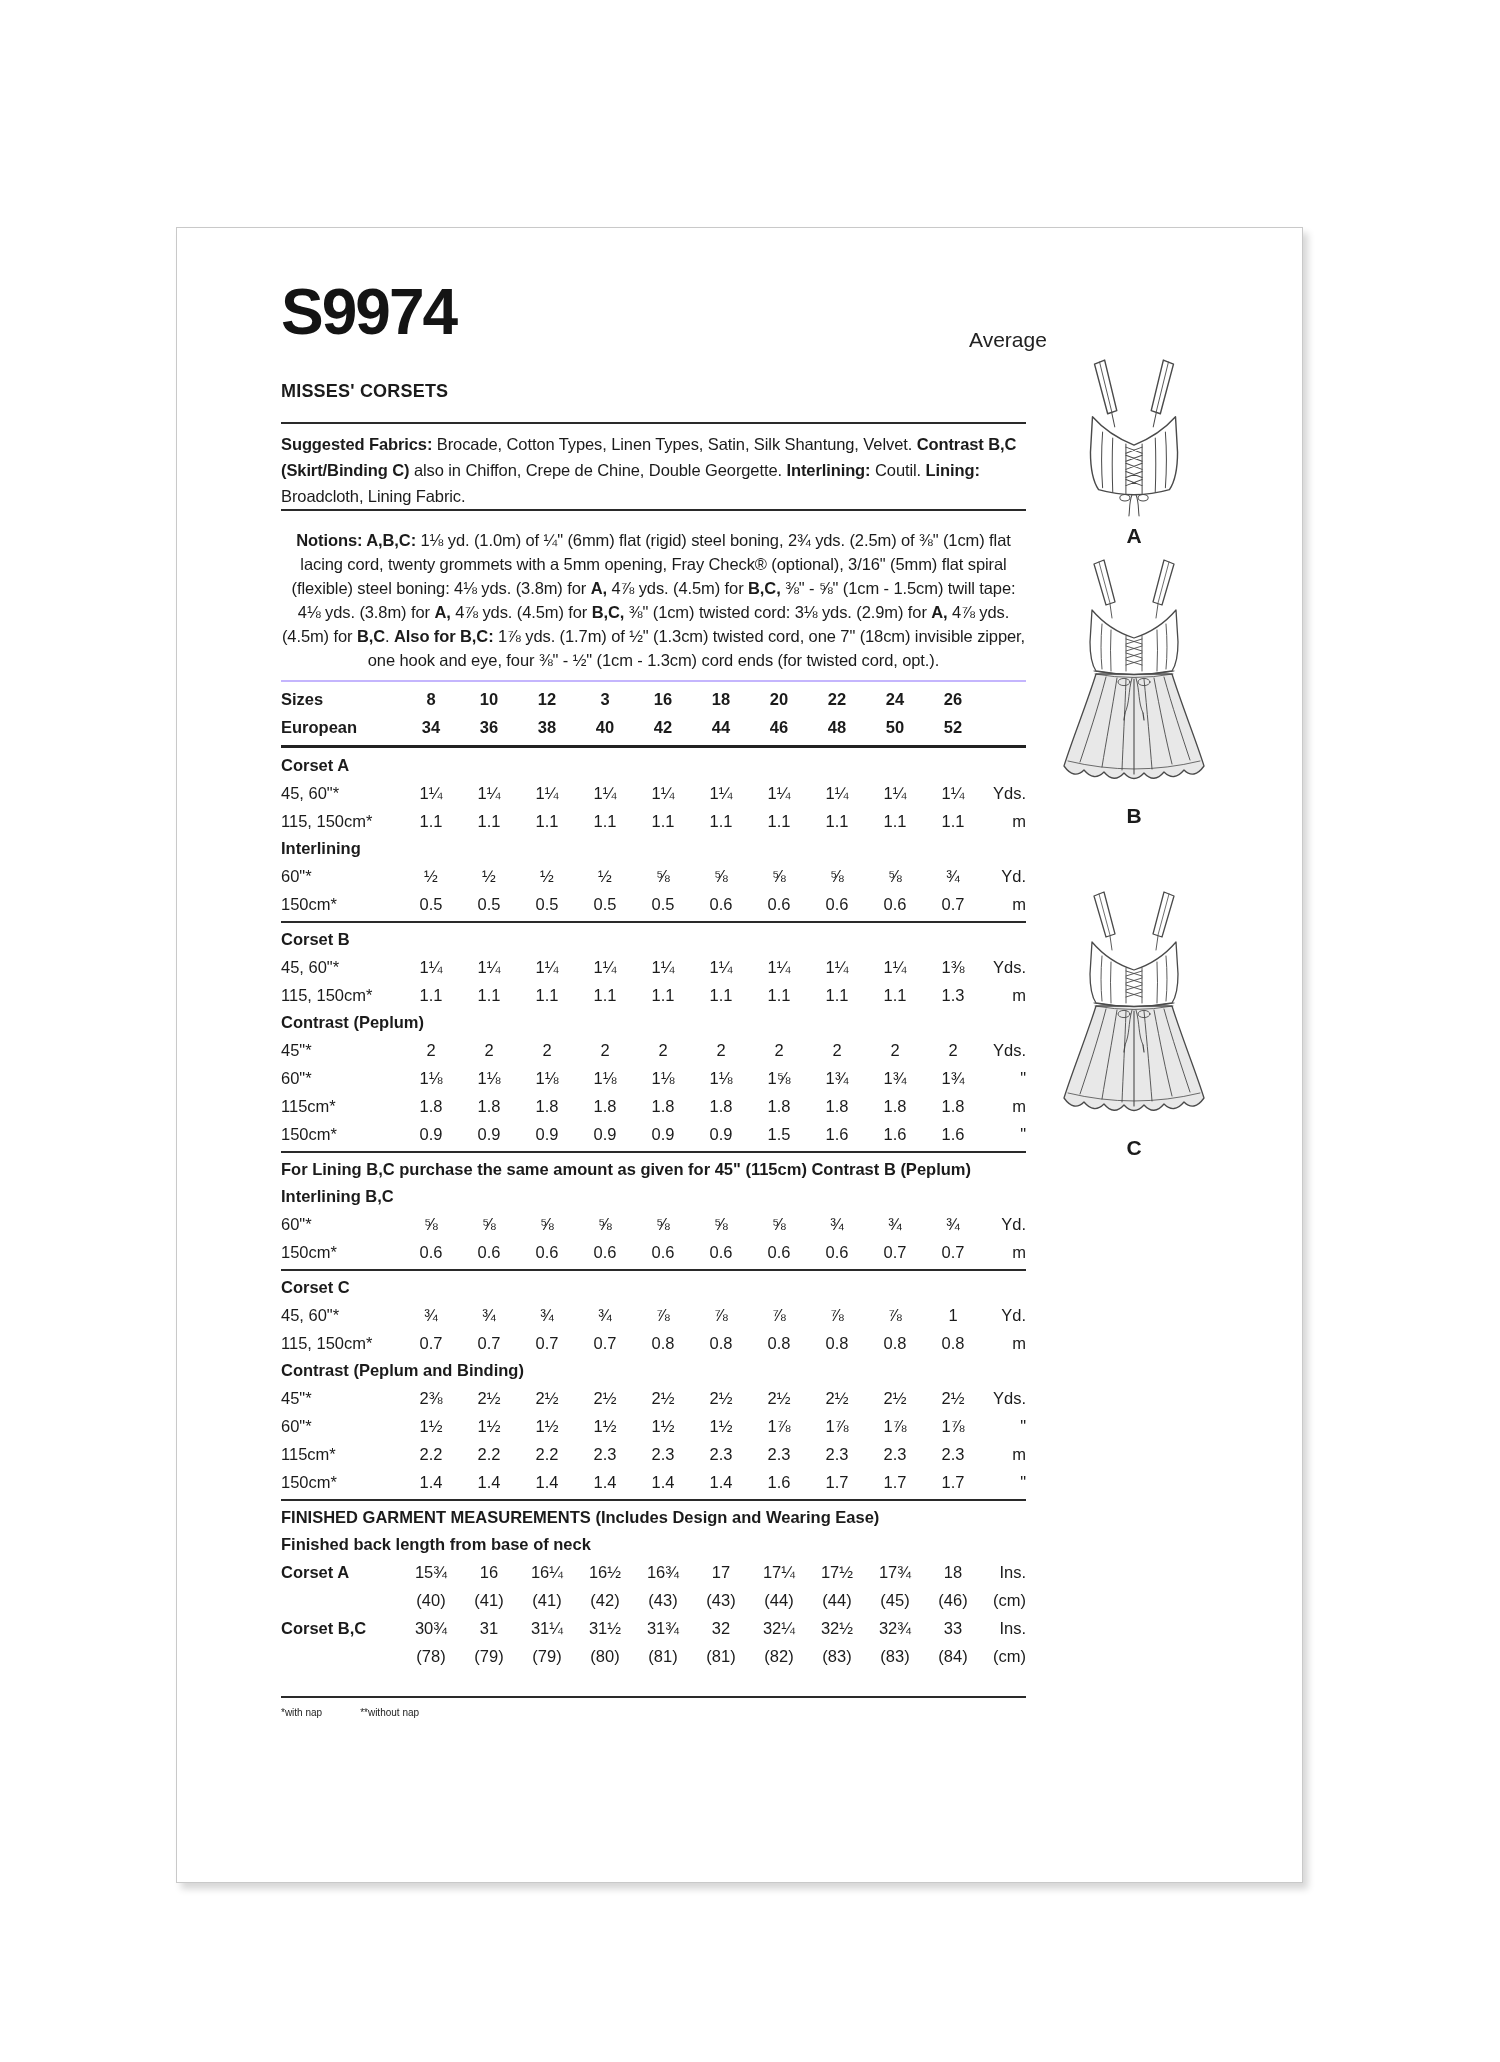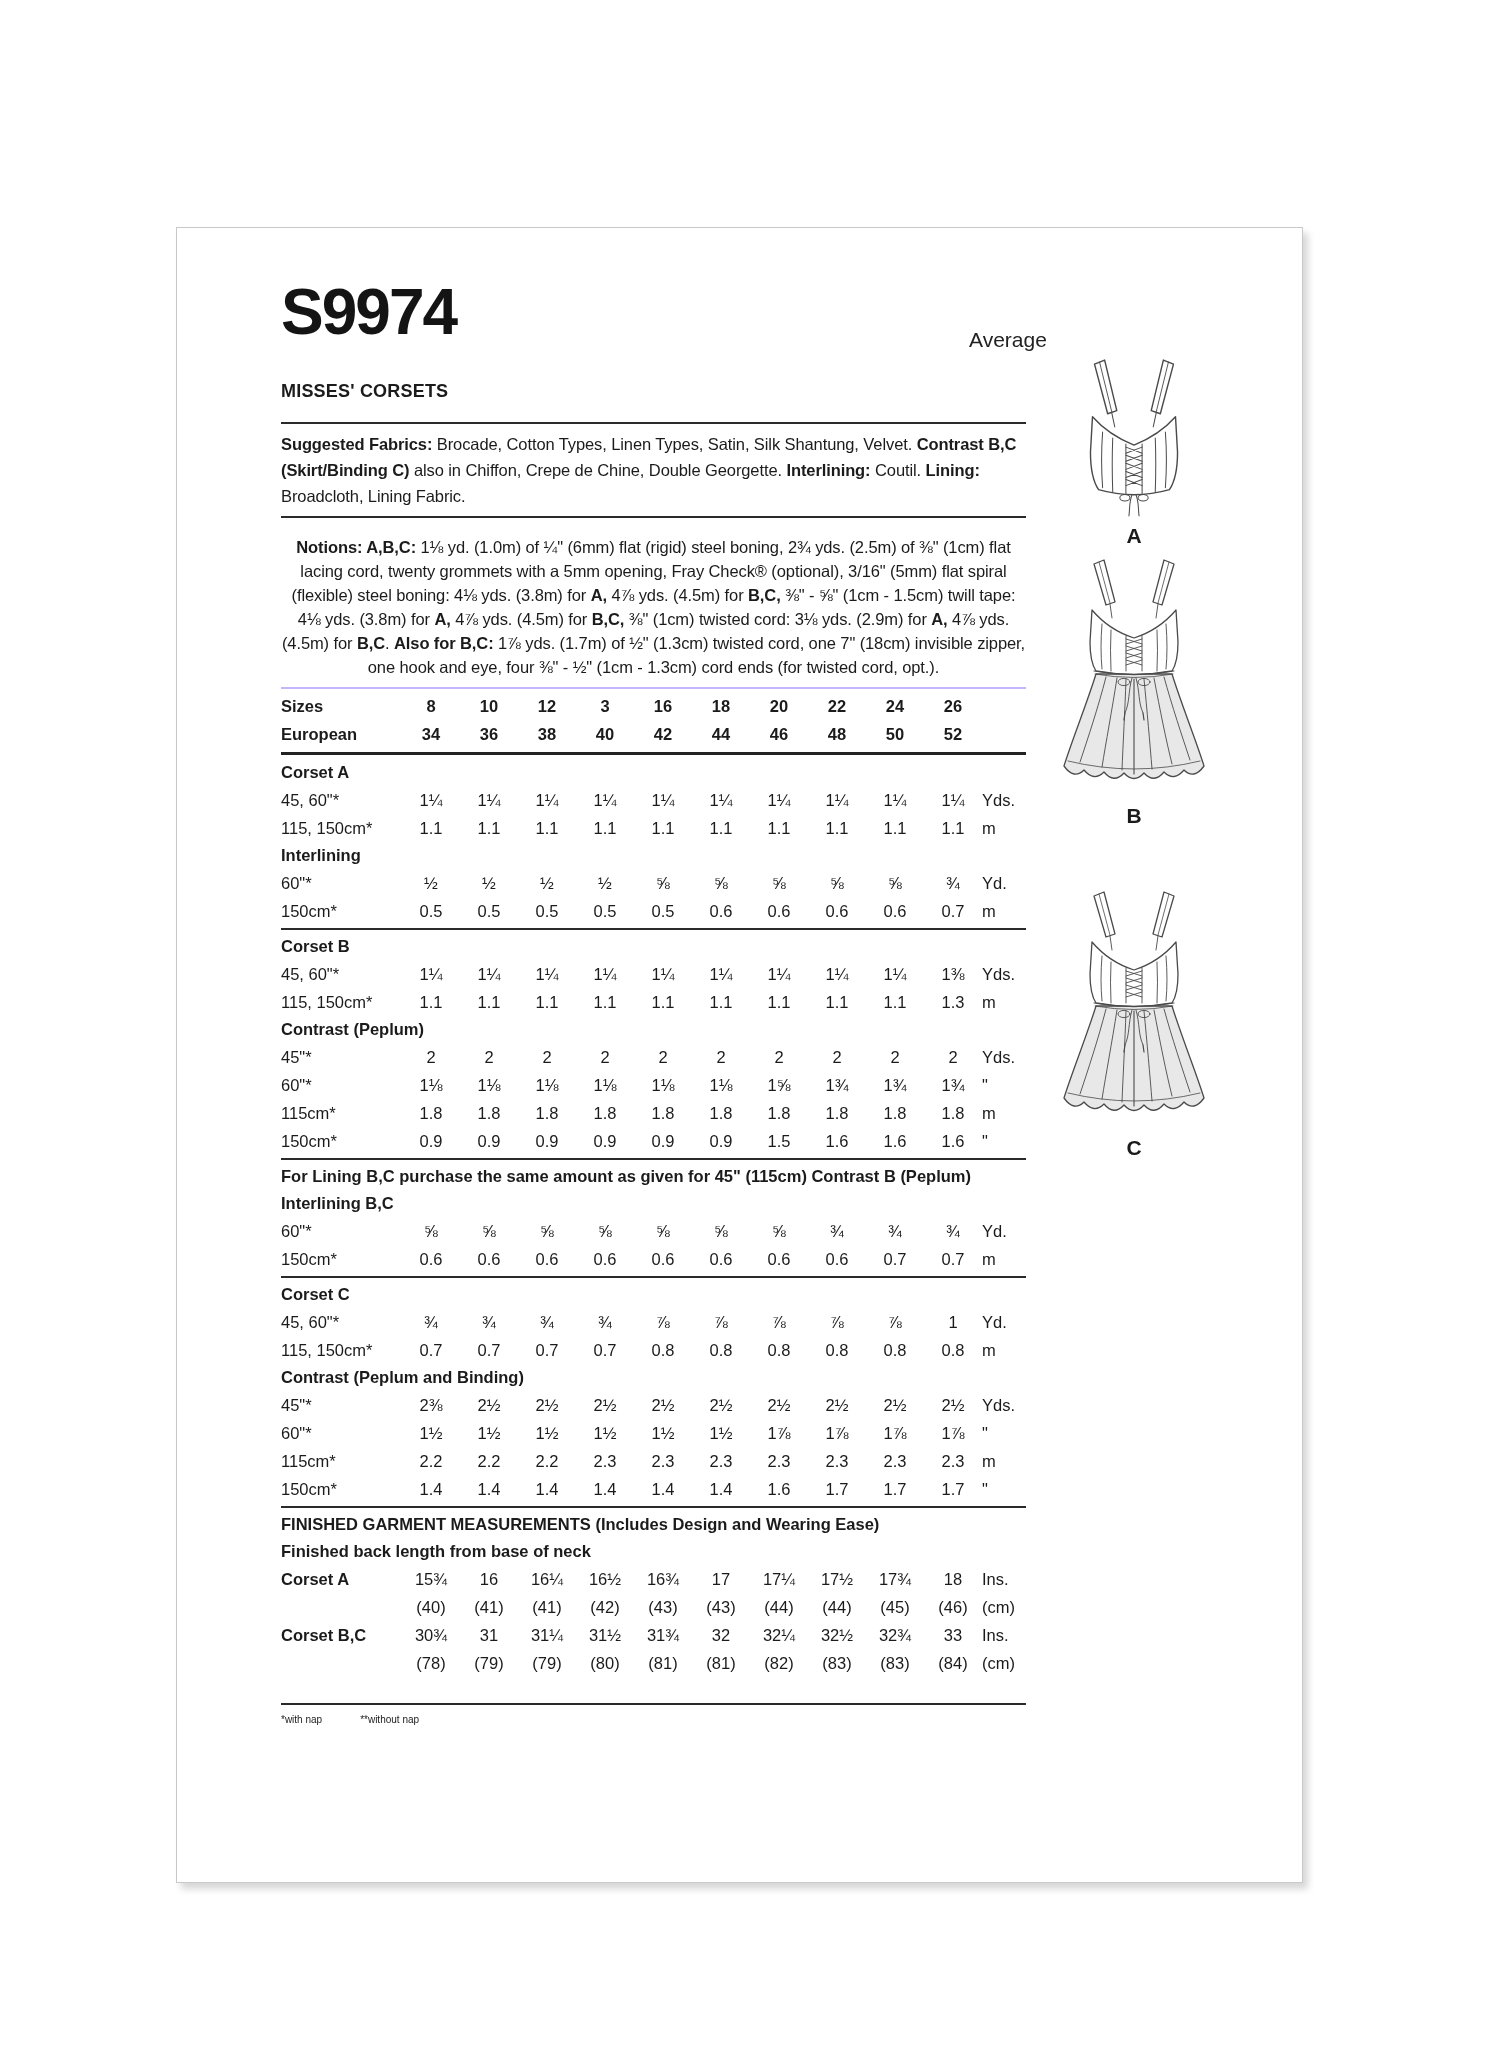--- a/index.html
+++ b/index.html
@@ -28,28 +28,28 @@
     letter-spacing:0px;
   }
   .garment-title{
     margin-top:37px;font-size:18px;font-weight:bold;letter-spacing:.2px;
     padding-bottom:20px;border-bottom:2px solid #2a2a2a;
   }
   .para{
     font-size:16.5px;line-height:26px;letter-spacing:-0.1px;
   }
   .para b{letter-spacing:-0.1px;}
-  .fabrics{margin-top:7px;padding-bottom:7px;border-bottom:2px solid #2a2a2a;}
+  .fabrics{margin-top:7px;border-bottom:2px solid #2a2a2a;}
   .notions{margin-top:8px;line-height:24px;padding-bottom:8px;text-align:center;}
   
   .ytable{border-top:2px solid #c4b5fd;padding-top:3px;font-size:16.5px;}
   .trow{display:grid;grid-template-columns:121px repeat(10,58px) 1fr;line-height:28px;}
   .trow .tl{text-align:left;white-space:nowrap;}
   .trow .tc{text-align:center;}
-  .trow .tu{text-align:left;}
+  .trow .tu{text-align:right;}
   .bold{font-weight:bold;}
   .span-row{line-height:27px;}
   .rule{border-top:2px solid #2a2a2a;margin:3px 0 3px 0;height:0;}
   .thickrule{border-top:3px solid #222;margin:4px 0 4px 0;height:0;}
   .footrule{border-top:2px solid #2a2a2a;margin-top:26px;}
   .footnotes{font-size:10px;line-height:30px;letter-spacing:0;}
   .footnotes span{margin-right:38px;}
   
   .fig{position:absolute;width:170px;text-align:center;}
   .fig-a{left:872px;top:128px;}

